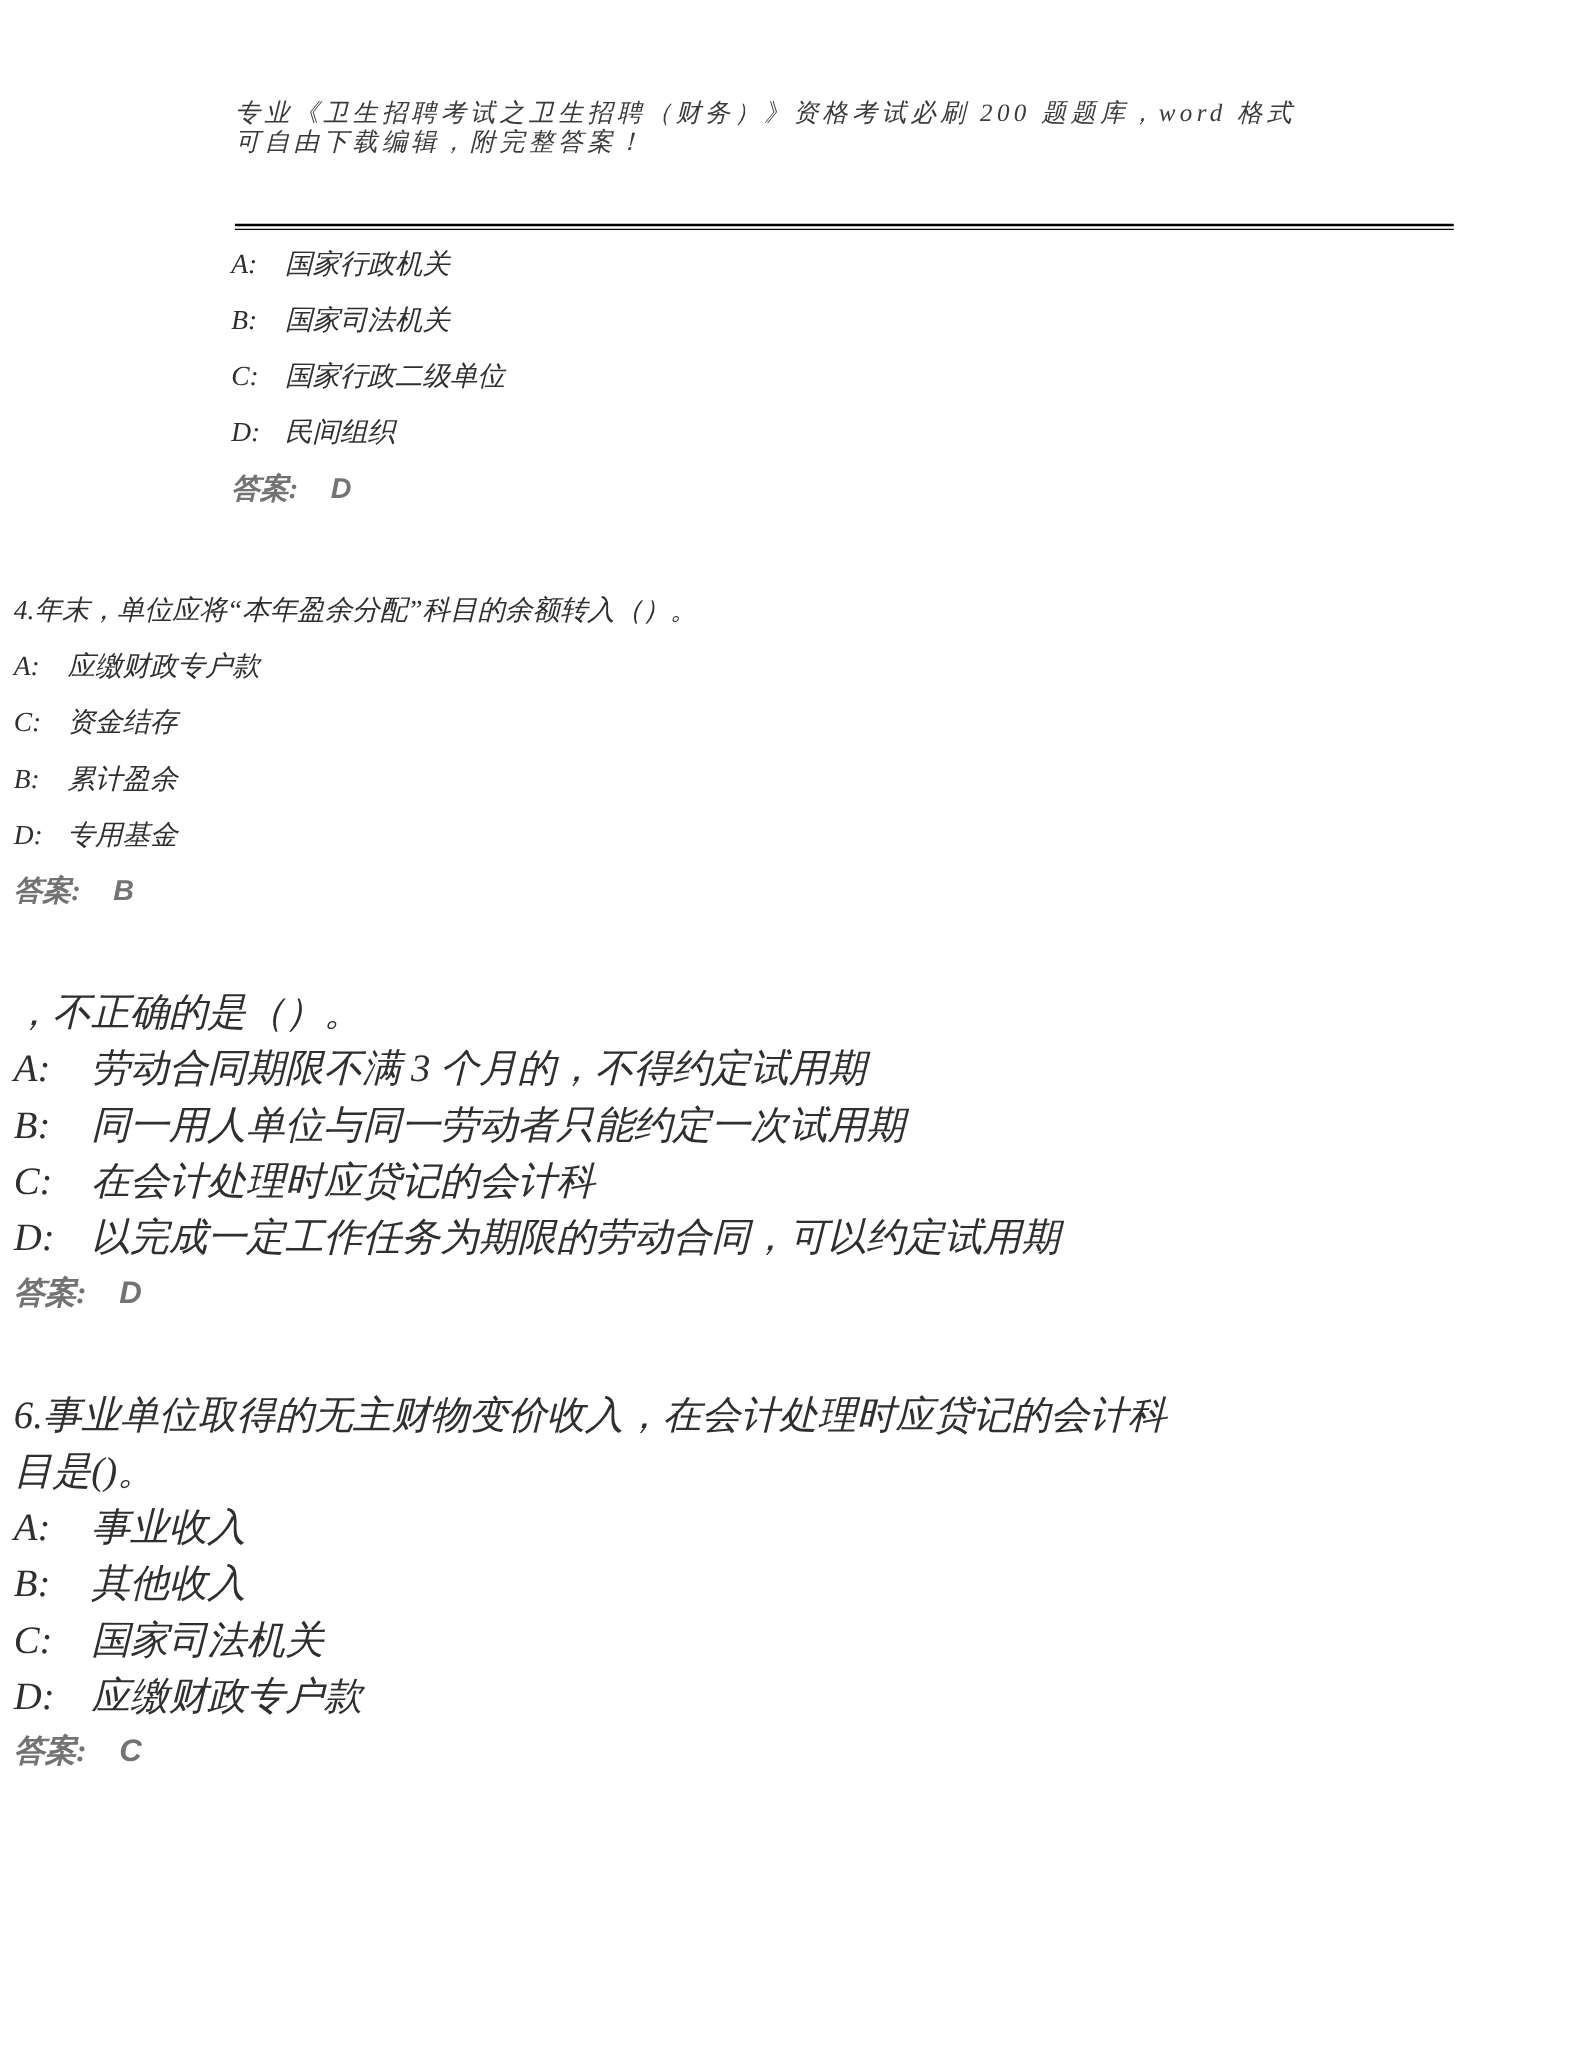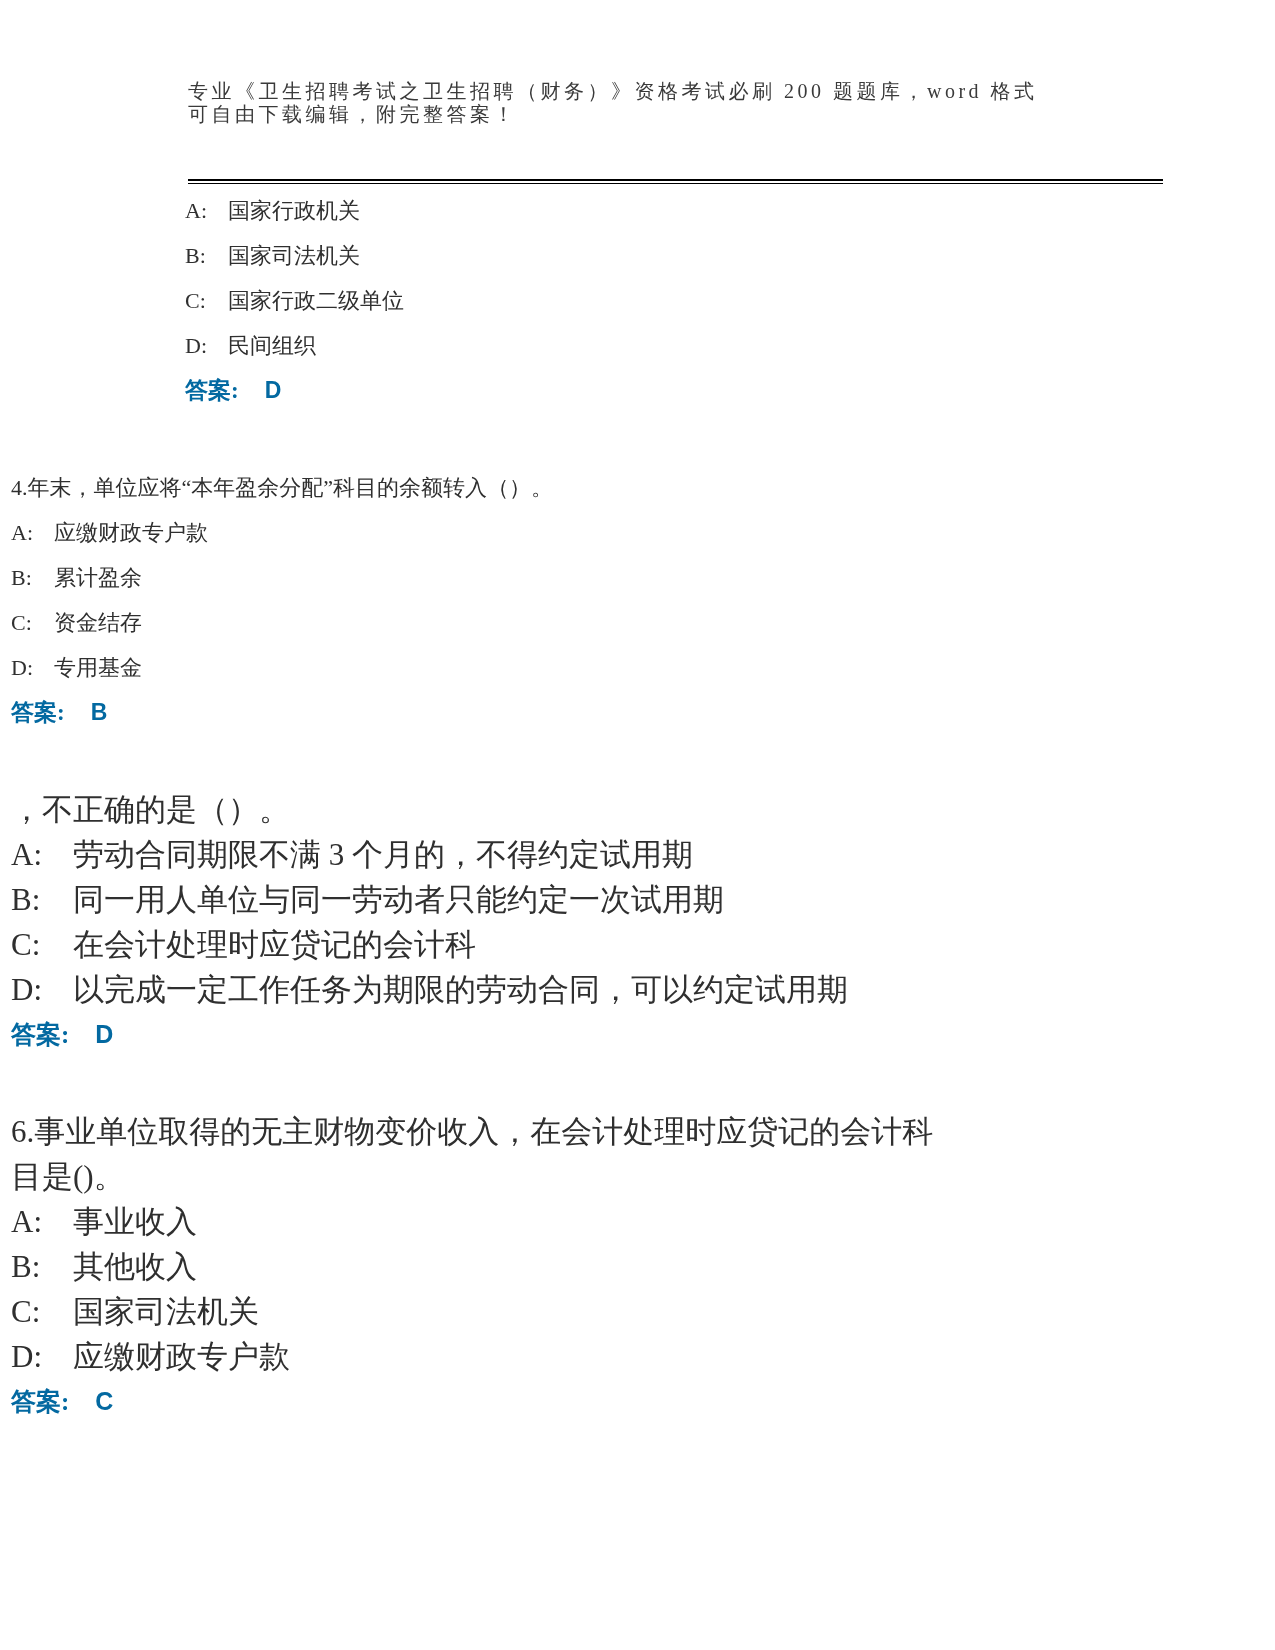--- a/index.html
+++ b/index.html
@@ -4,20 +4,21 @@
 <style>
   html, body { margin: 0; padding: 0; background: #ffffff; }
   .page {
     position: relative;
     width: 1275px;
     height: 1650px;
     background: #ffffff;
     overflow: hidden;
     font-family: "Liberation Serif", serif;
     color: #2f2f2f;
+    font-style: italic;
   }
   
   .doc-header {
     position: absolute;
     left: 188px;
     top: 80px;
     width: 920px;
     font-size: 20px;
     line-height: 22.5px;
     letter-spacing: 3.5px;
@@ -45,21 +46,21 @@
   .q-small { font-size: 22px; padding-left: 185px; }
   .q-large { font-size: 31px; padding-left: 166px; }
   .line {
     height: 45px;
     line-height: 45px;
     white-space: nowrap;
   }
   .opt-label { display: inline-block; }
   .q-small .opt-label { width: 43px; }
   .q-large .opt-label { width: 62px; }
-  .answer-line { font-weight: 700; color: #0369a1; }
+  .answer-line { font-weight: 700; color: #737373; }
   .q-small .answer-line { font-size: 23px; }
   .q-large .answer-line { font-size: 25px; }
   .answer-letter {
     font-family: "Liberation Sans", sans-serif;
     margin-left: 26px;
   }
 </style>
 </head>
 <body>
 
@@ -78,22 +79,22 @@
       <div class="line"><span class="opt-label">A:</span><span>国家行政机关</span></div>
       <div class="line"><span class="opt-label">B:</span><span>国家司法机关</span></div>
       <div class="line"><span class="opt-label">C:</span><span>国家行政二级单位</span></div>
       <div class="line"><span class="opt-label">D:</span><span>民间组织</span></div>
       <div class="line answer-line"><span>答案:</span><span class="answer-letter">D</span></div>
     </section>
 
     <section class="question q-small">
       <div class="line">4.年末，单位应将“本年盈余分配”科目的余额转入（）。</div>
       <div class="line"><span class="opt-label">A:</span><span>应缴财政专户款</span></div>
+      <div class="line"><span class="opt-label">C:</span><span>资金结存</span></div>
       <div class="line"><span class="opt-label">B:</span><span>累计盈余</span></div>
-      <div class="line"><span class="opt-label">C:</span><span>资金结存</span></div>
       <div class="line"><span class="opt-label">D:</span><span>专用基金</span></div>
       <div class="line answer-line"><span>答案:</span><span class="answer-letter">B</span></div>
     </section>
 
     <section class="question q-large">
       <div class="line">，不正确的是（）。</div>
       <div class="line"><span class="opt-label">A:</span><span>劳动合同期限不满 3 个月的，不得约定试用期</span></div>
       <div class="line"><span class="opt-label">B:</span><span>同一用人单位与同一劳动者只能约定一次试用期</span></div>
       <div class="line"><span class="opt-label">C:</span><span>在会计处理时应贷记的会计科</span></div>
       <div class="line"><span class="opt-label">D:</span><span>以完成一定工作任务为期限的劳动合同，可以约定试用期</span></div>

